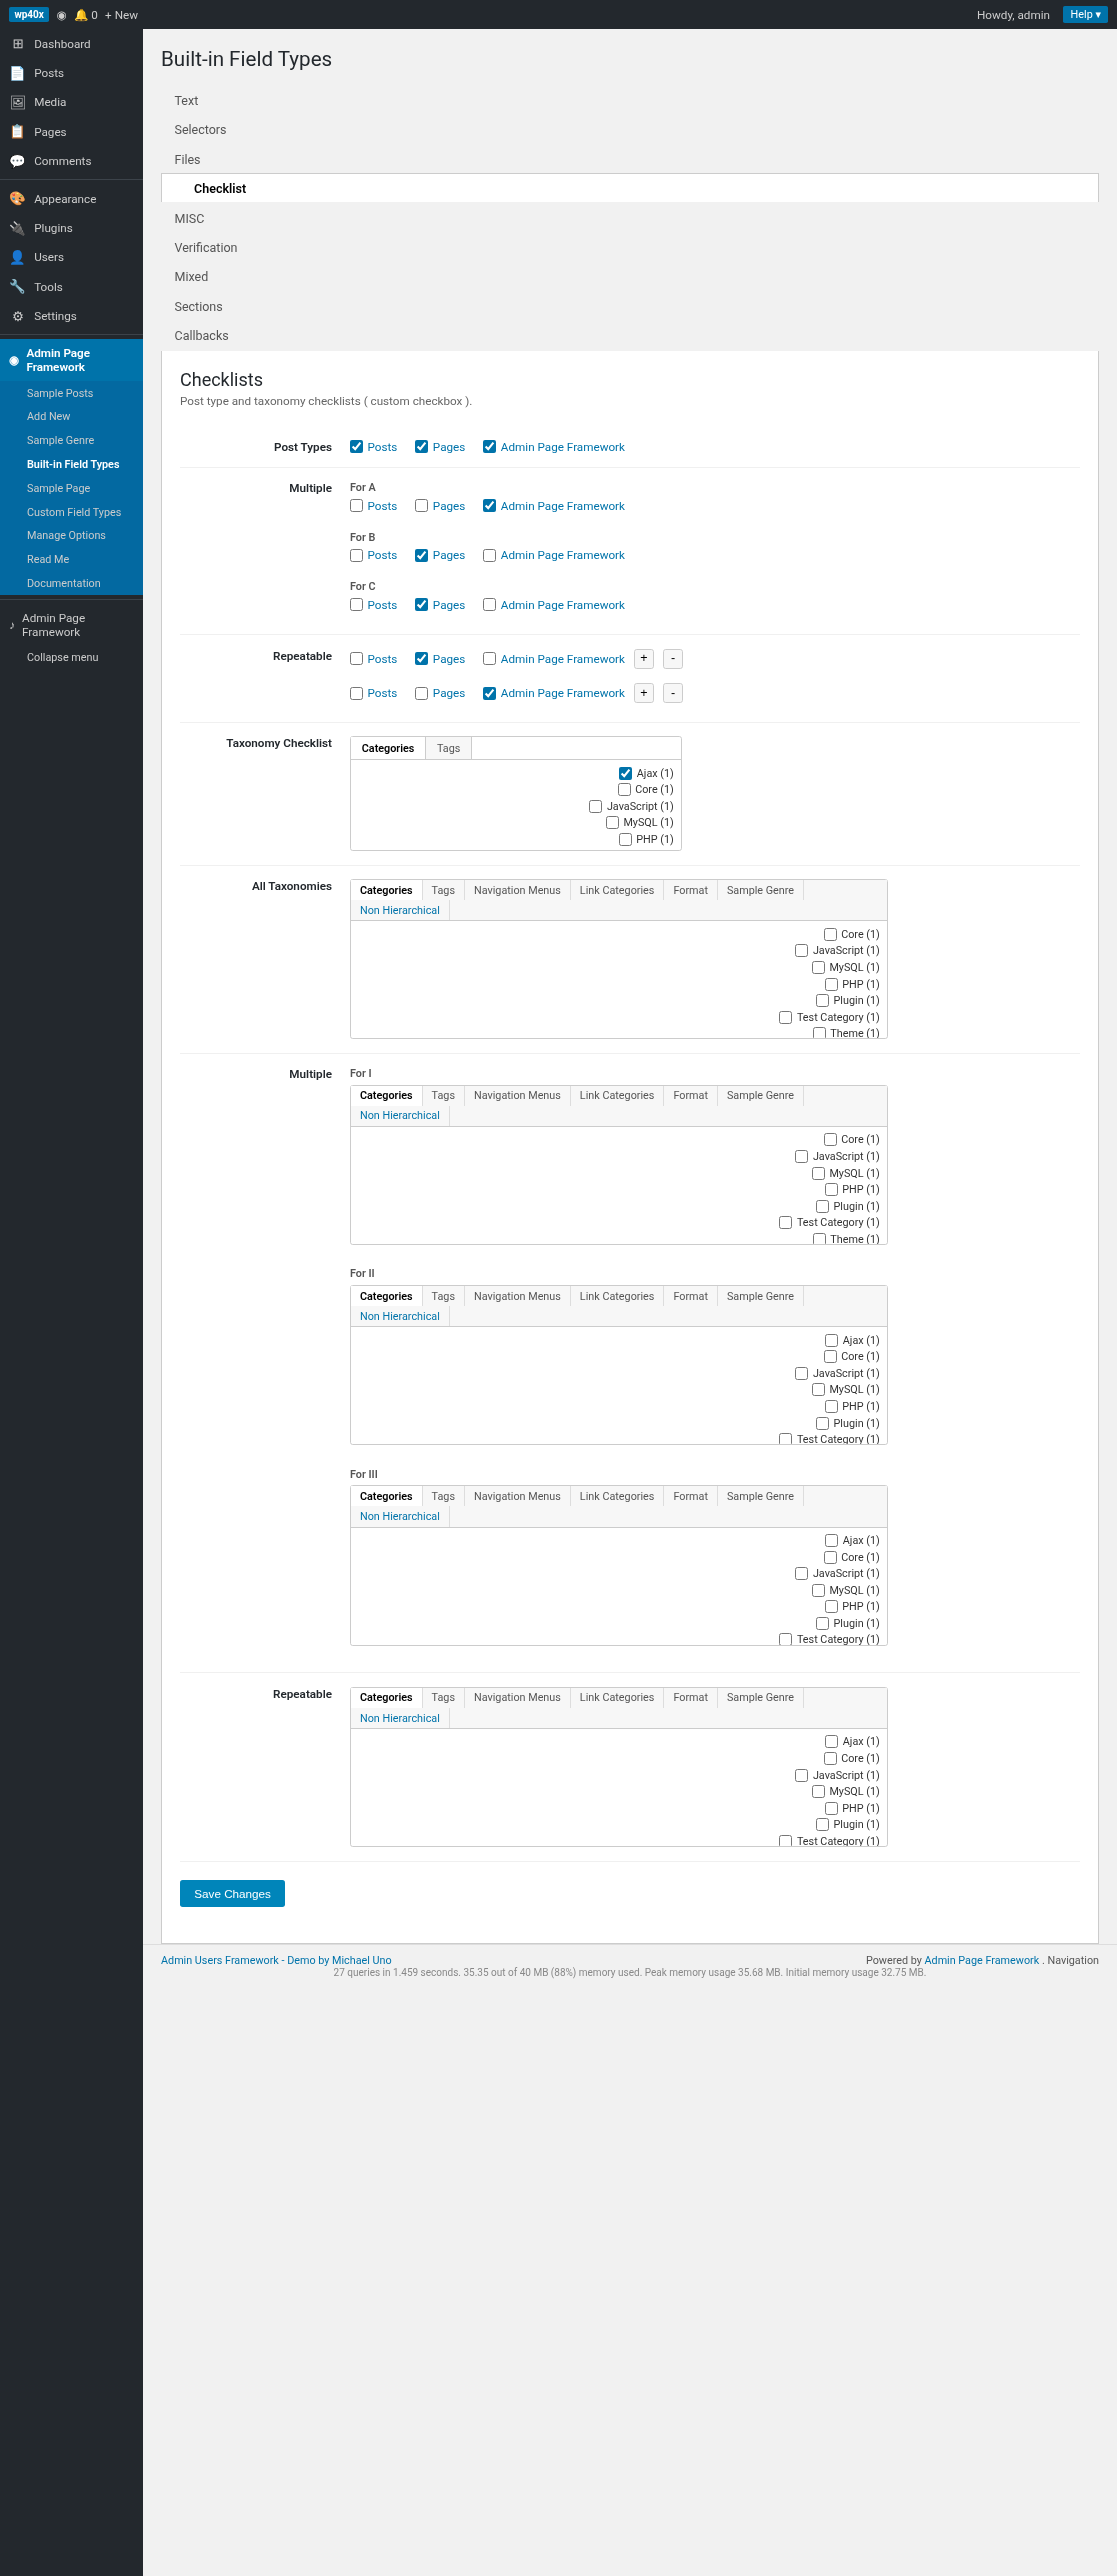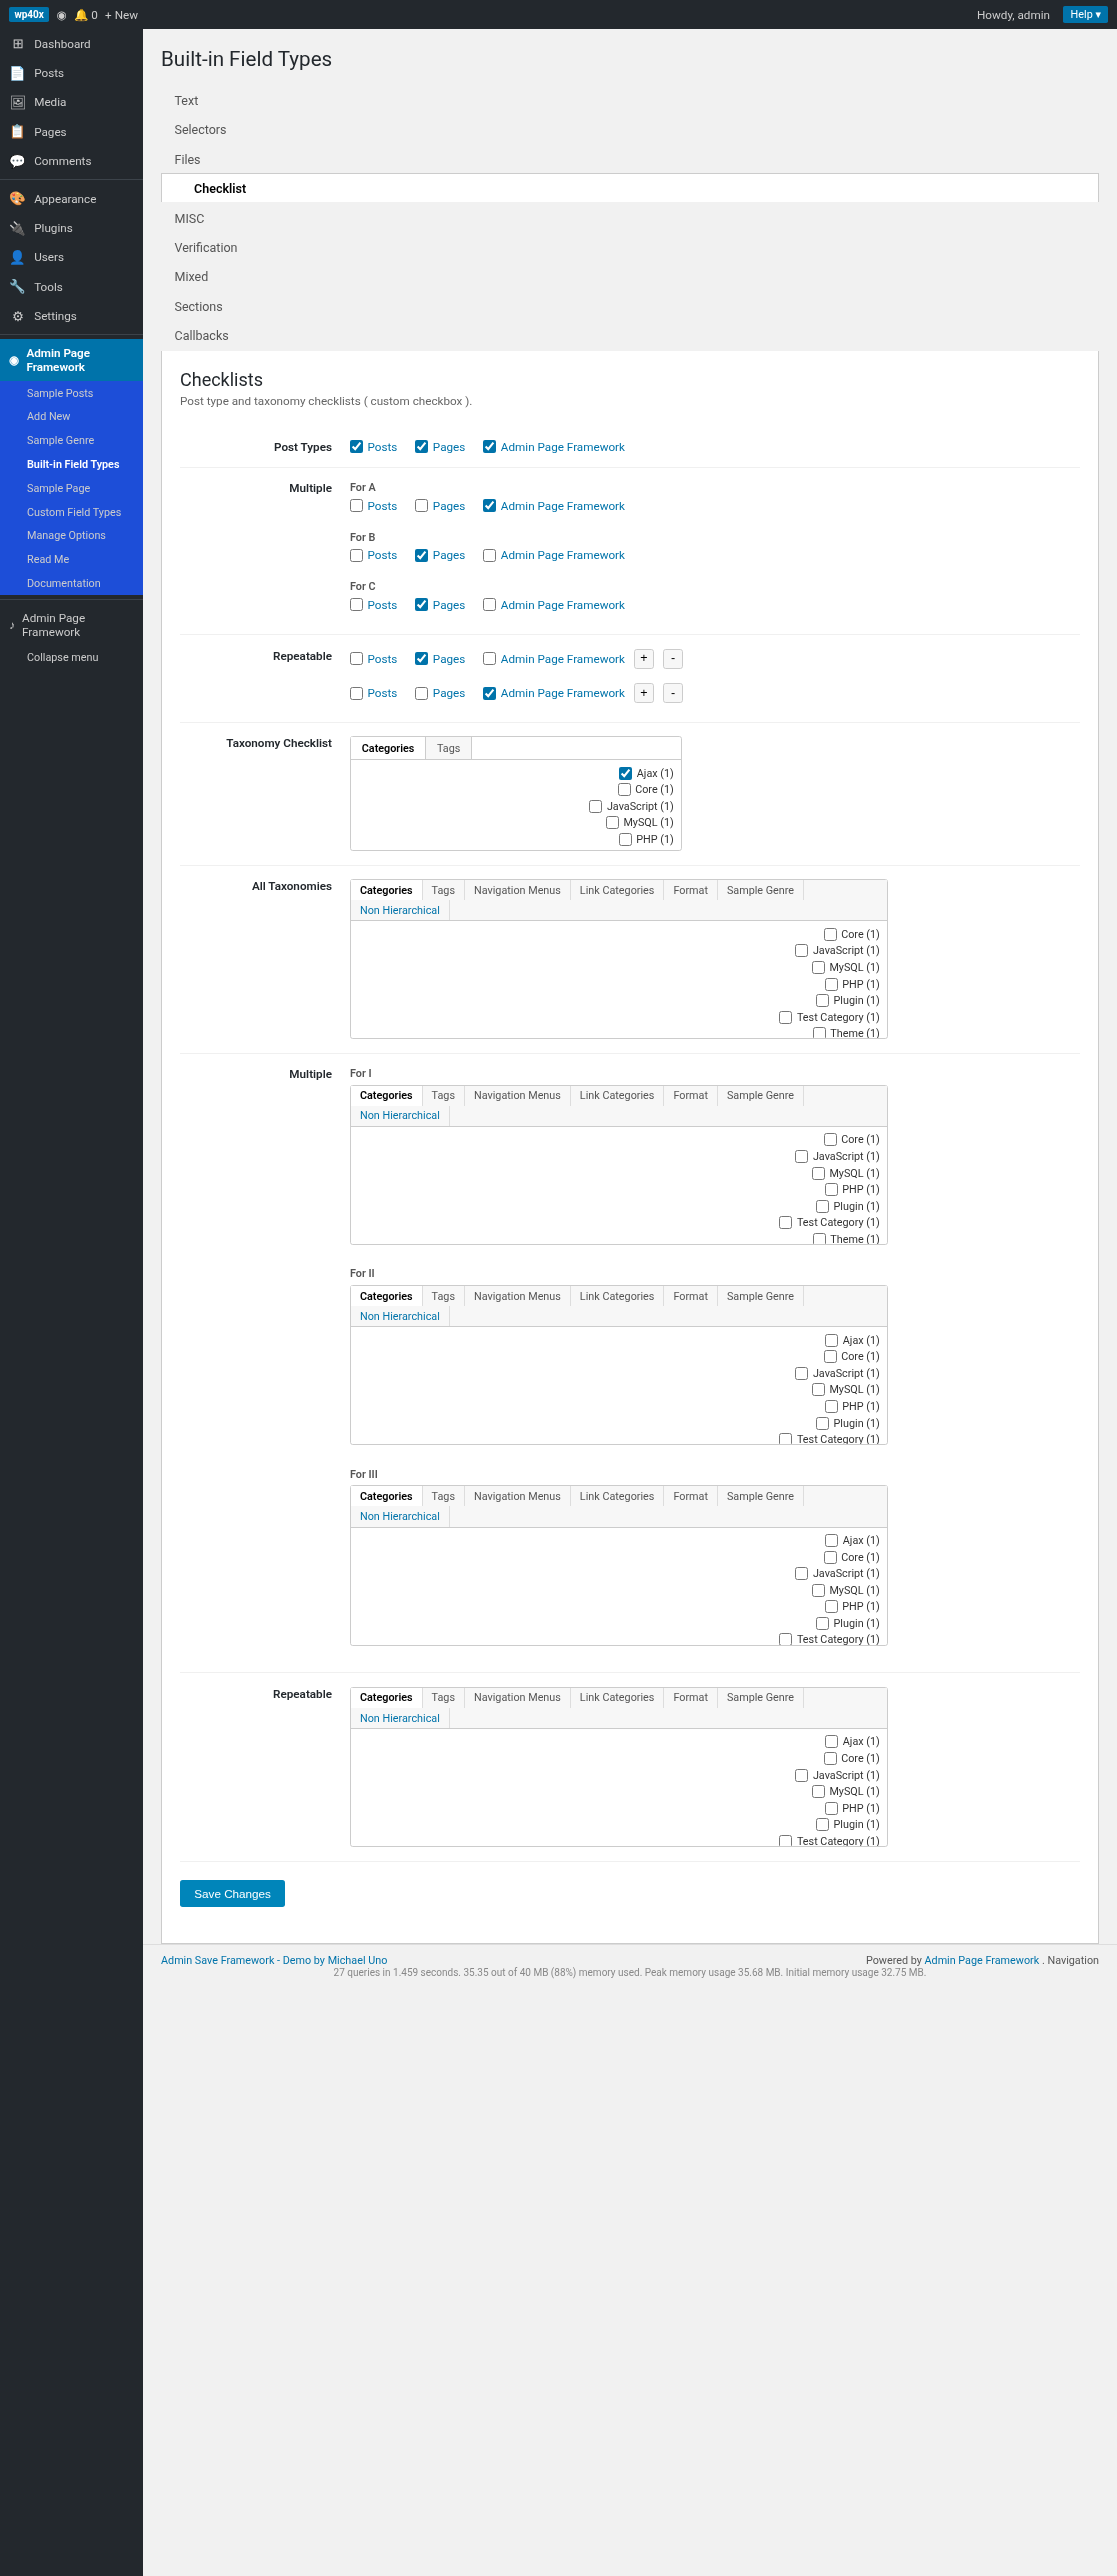--- a/index.html
+++ b/index.html
@@ -36,21 +36,21 @@
     .menu-item {
       display: flex;
       align-items: center;
       padding: 7.2px 9px;
       cursor: pointer;
       color: #ccc;
       gap: 7.2px;
     }
     .menu-item .menu-icon { width: 18px; text-align: center; font-size: 13.4px; }
     
-    .submenu { background: #1d4ed8; }
+    .submenu { background: #0369a1; }
     .submenu-item {
       padding: 5.4px 9px 5.4px 27px;
       cursor: pointer;
       color: #ccc;
       font-size: 10.8px;
     }
     .submenu-item.active { color: #fff; font-weight: 600; }
     
     .menu-separator { height: 0.9px; background: #3c434a; margin: 3.6px 0; }
     
@@ -826,21 +826,21 @@
         </tbody>
           </table>
         
         <button class="submit-btn">Save Changes</button>
         
       </div>
     </div>
 
     <div id="wpfooter">
       <div class="footer-links">
-        <a href="#" class="footer-link">Admin Save Framework - Demo by Michael Uno</a>
+        <a href="#" class="footer-link">Admin Users Framework - Demo by Michael Uno</a>
         <span>
           <span>Powered by</span>
           <a href="#" class="footer-link">Admin Page Framework</a>
           <span>. Navigation</span>
         </span>
       </div>
       <div class="footer-bottom">27 queries in 1.459 seconds.   35.35 out of 40 MB (88%) memory used.   Peak memory usage 35.68 MB.   Initial memory usage 32.75 MB.</div>
     </div>
 
   </div>

